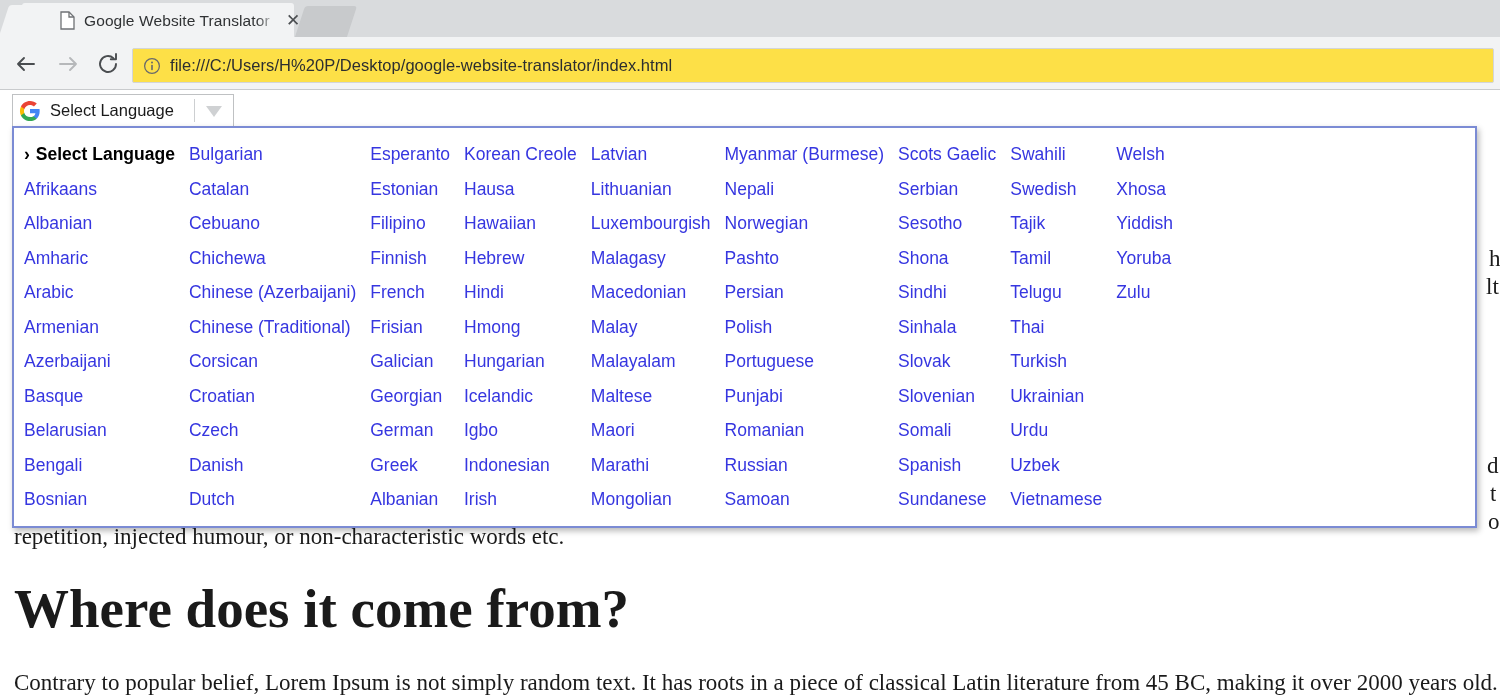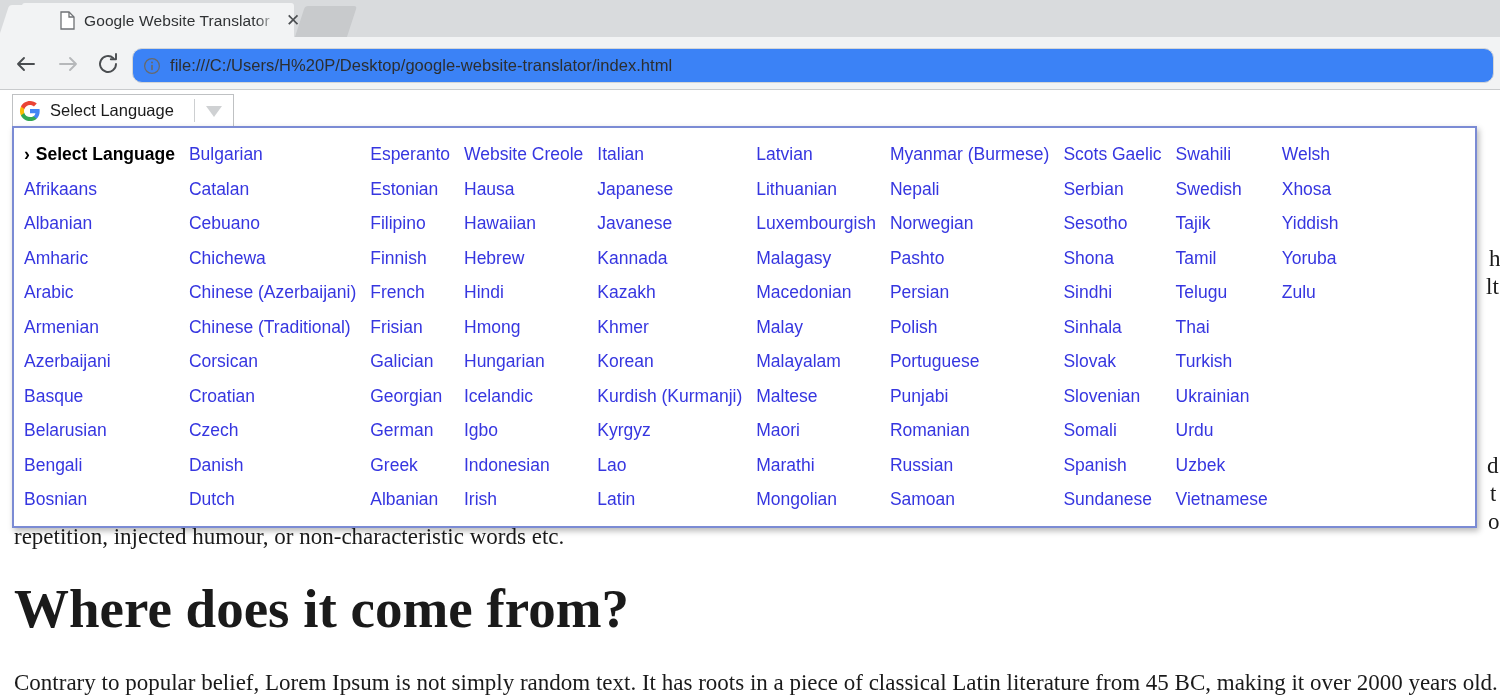--- a/index.html
+++ b/index.html
@@ -102,23 +102,23 @@
   }
   .nav-back  { left: 6px; }
   .nav-fwd   { left: 48px; }
   .nav-reload{ left: 88px; }
 
   .omnibox {
     position: absolute;
     left: 132px; top: 48px;
     width: 1360px;
     height: 33px;
-    background: #3b82f6;
+    background: #fde047;
     border: 1px solid #d3d5d7;
-    border-radius: 10px;
+    border-radius: 2px;
     display: flex;
     align-items: center;
   }
   .omni-info {
     margin-left: 10px;
     width: 18px; height: 18px;
     flex: none;
   }
   .omni-url {
     margin-left: 9px;
@@ -362,44 +362,31 @@
             <div class="lang-item">Finnish</div>
             <div class="lang-item">French</div>
             <div class="lang-item">Frisian</div>
             <div class="lang-item">Galician</div>
             <div class="lang-item">Georgian</div>
             <div class="lang-item">German</div>
             <div class="lang-item">Greek</div>
             <div class="lang-item">Albanian</div>
           </div>
           <div class="lang-col">
-            <div class="lang-item">Website Creole</div>
+            <div class="lang-item">Korean Creole</div>
             <div class="lang-item">Hausa</div>
             <div class="lang-item">Hawaiian</div>
             <div class="lang-item">Hebrew</div>
             <div class="lang-item">Hindi</div>
             <div class="lang-item">Hmong</div>
             <div class="lang-item">Hungarian</div>
             <div class="lang-item">Icelandic</div>
             <div class="lang-item">Igbo</div>
             <div class="lang-item">Indonesian</div>
             <div class="lang-item">Irish</div>
-          </div>
-          <div class="lang-col">
-            <div class="lang-item">Italian</div>
-            <div class="lang-item">Japanese</div>
-            <div class="lang-item">Javanese</div>
-            <div class="lang-item">Kannada</div>
-            <div class="lang-item">Kazakh</div>
-            <div class="lang-item">Khmer</div>
-            <div class="lang-item">Korean</div>
-            <div class="lang-item">Kurdish (Kurmanji)</div>
-            <div class="lang-item">Kyrgyz</div>
-            <div class="lang-item">Lao</div>
-            <div class="lang-item">Latin</div>
           </div>
           <div class="lang-col">
             <div class="lang-item">Latvian</div>
             <div class="lang-item">Lithuanian</div>
             <div class="lang-item">Luxembourgish</div>
             <div class="lang-item">Malagasy</div>
             <div class="lang-item">Macedonian</div>
             <div class="lang-item">Malay</div>
             <div class="lang-item">Malayalam</div>
             <div class="lang-item">Maltese</div>

